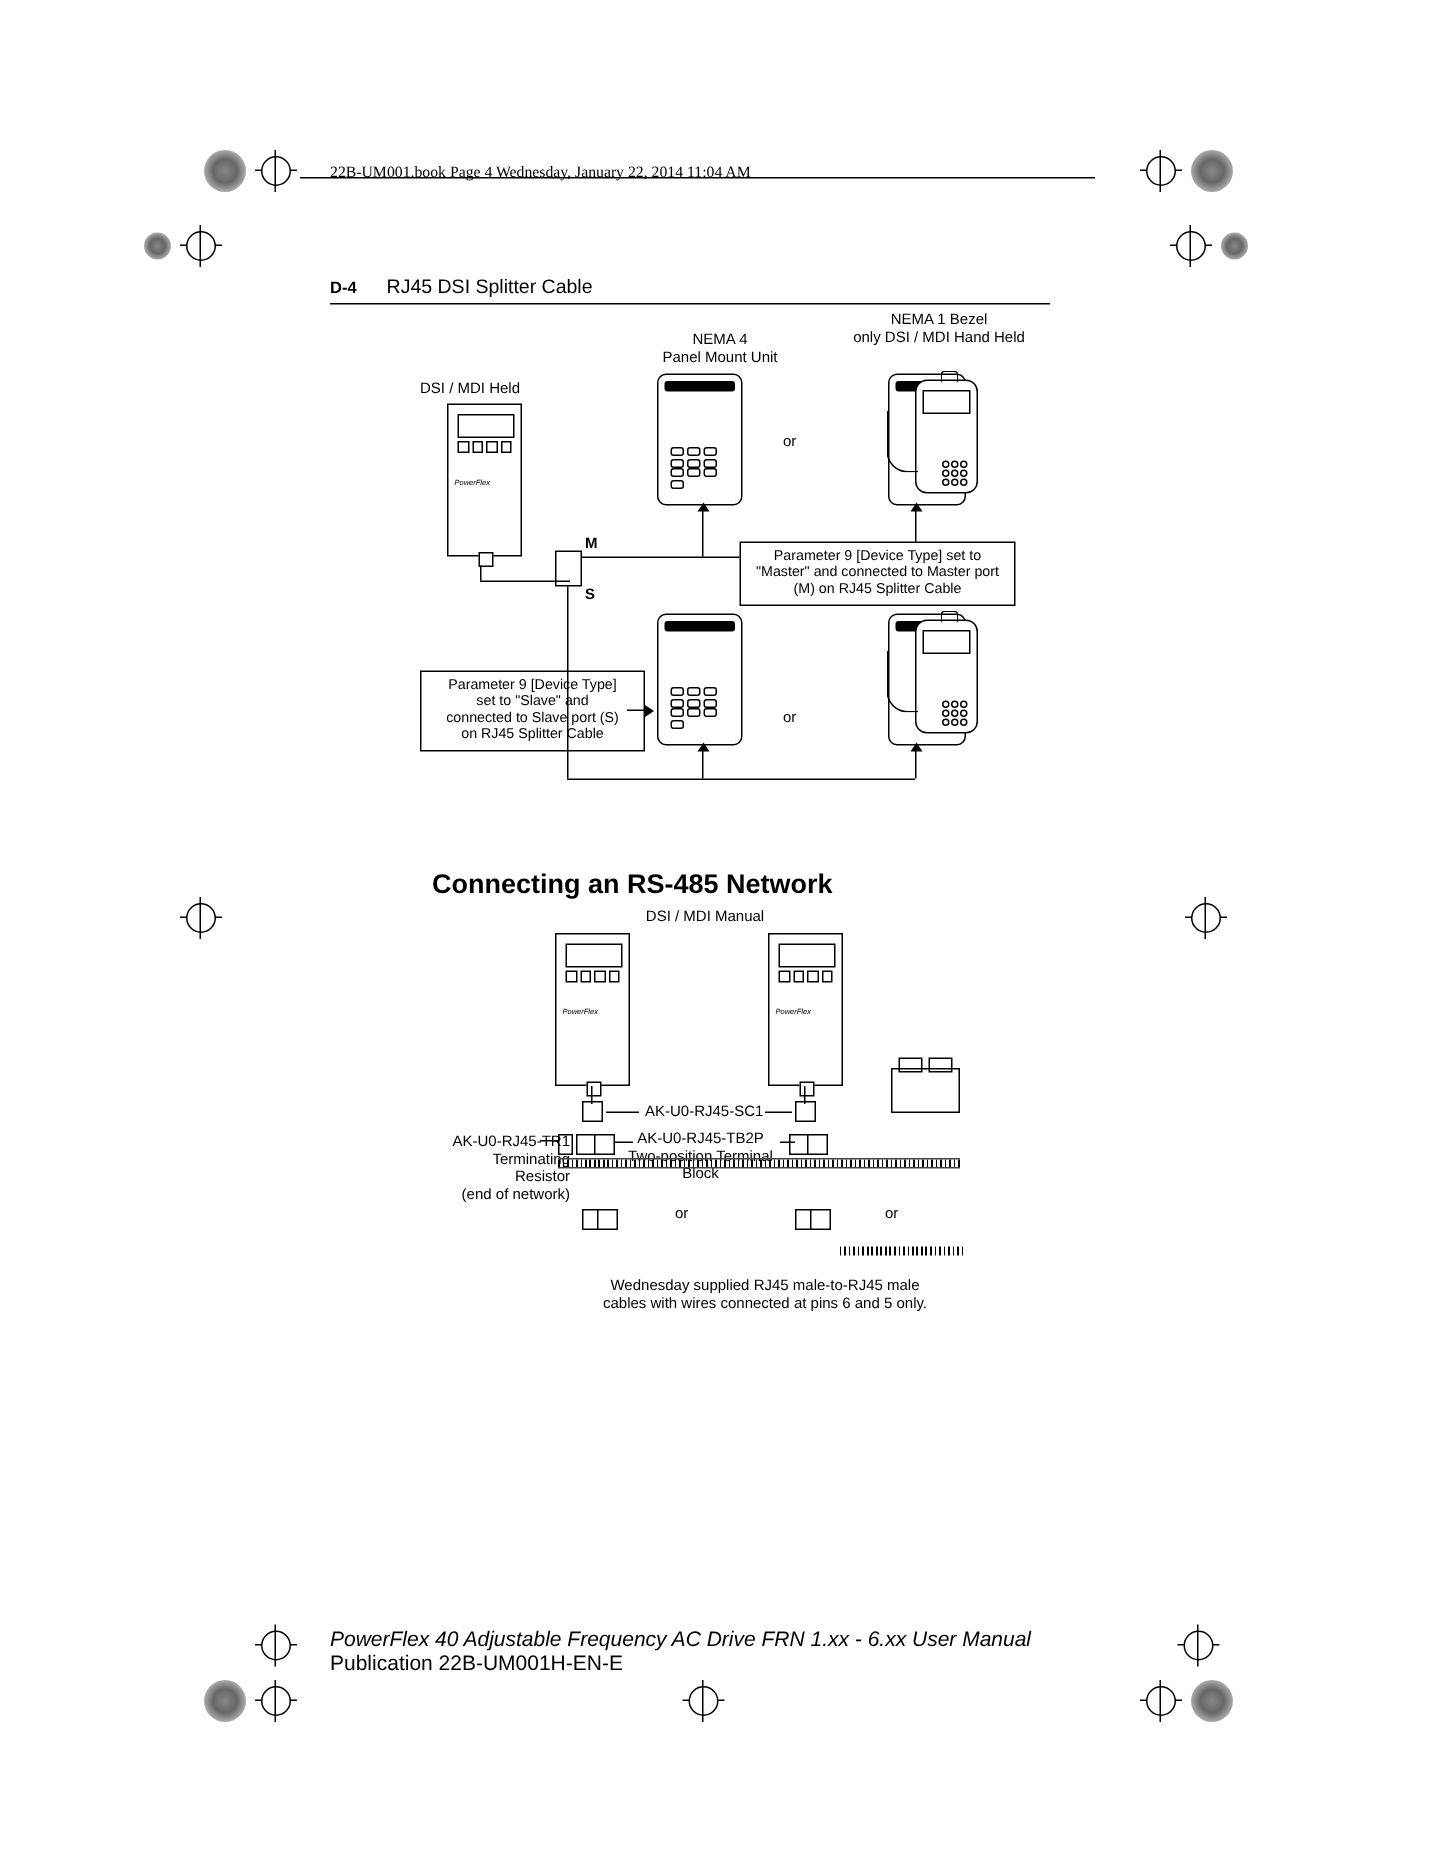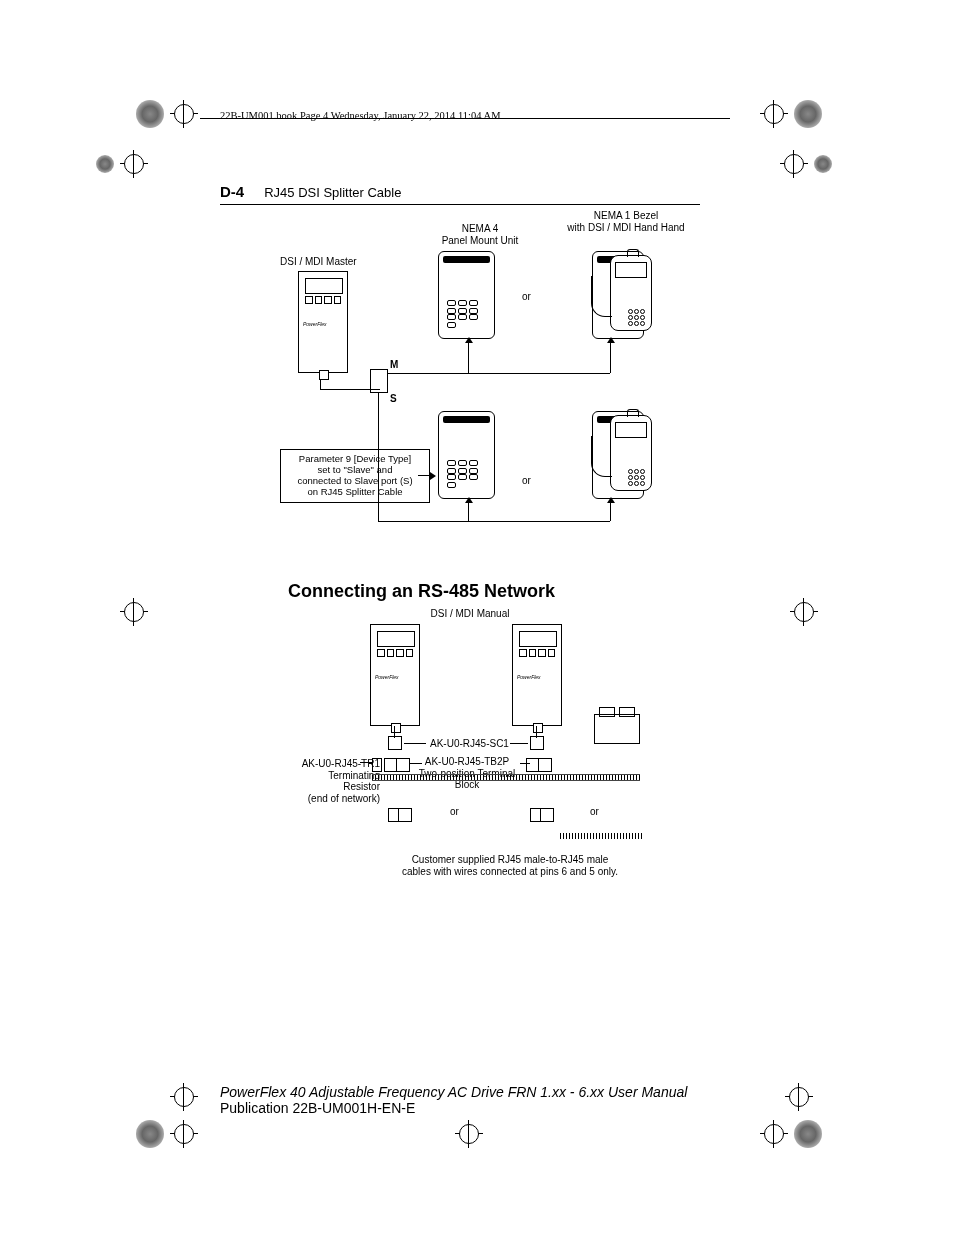--- a/index.html
+++ b/index.html
@@ -54,21 +54,21 @@
   .running-head {
     position:absolute; left:220px; top:110px;
     font-size:10.5px; font-family: "Times New Roman", serif;
   }
   .hr-thin { border:0; border-top:1px solid #000; margin:0; }
   .page-heading {
     display:flex; align-items:baseline; gap:20px;
     margin-top:78px;
     font-family: Arial, Helvetica, sans-serif;
   }
-  .page-number { font-weight:bold; font-size:15px; }
+  .page-number { font-weight:bold; font-size:11px; }
   .chap-title { font-size:13px; }
   .section-h {
     font-weight:bold; font-size:18px; font-family: Arial, sans-serif;
     margin-top: 24px;
   }
   .fig {
     position:relative; width:100%;
     font-size:10px;
     line-height:1.15;
     text-align:center;
@@ -218,27 +218,27 @@
     <span class="page-number">D-4</span>
     <span class="chap-title">RJ45 DSI Splitter Cable</span>
   </div>
   <hr class="hr-thin" style="margin-top:4px; width:480px;">
 
 
   <div class="fig" style="height:360px; margin-top:6px;">
 
     <div class="lbl plcenter" style="left:336px; top:-1px; width:140px;">
       <div>NEMA 1 Bezel</div>
-      <div>with DSI / MDI Hand Hand</div>
+      <div>only DSI / MDI Hand Held</div>
     </div>
     <div class="lbl plcenter" style="left:200px; top:12px; width:120px;">
       <div>NEMA 4</div>
       <div>Panel Mount Unit</div>
     </div>
-    <div class="lbl" style="left:60px; top:45px;">DSI / MDI Master</div>
+    <div class="lbl" style="left:60px; top:45px;">DSI / MDI Held</div>
 
     <div class="drive" style="left:78px; top:60px;">
       <div class="screen"></div>
         <div class="keys">
           <span></span>
           <span></span>
           <span></span>
           <span></span>
         </div>
       <div class="brand">PowerFlex</div>
@@ -291,20 +291,21 @@
 
     <div class="line" style="left:100px; top:168px; width:1px; height:10px;"></div>
     <div class="line" style="left:100px; top:178px; width:60px; height:1px;"></div>
     <div class="line" style="left:168px; top:162px; width:80px; height:1px;"></div>
     <div class="line" style="left:248px; top:128px; width:1px; height:34px;"></div>
     <div class="line arrow-u" style="left:248px; top:128px; width:1px; height:1px;"></div>
     <div class="line" style="left:248px; top:162px; width:142px; height:1px;"></div>
     <div class="line" style="left:390px; top:128px; width:1px; height:34px;"></div>
     <div class="line arrow-u" style="left:390px; top:128px; width:1px; height:1px;"></div>
 
+    <div class="note-box" style="left:273px; top:152px; width:170px;">Parameter 9 [Device Type] set to "Master" and connected to Master port (M) on RJ45 Splitter Cable</div>
 
     <div class="big-panel" style="left:218px; top:200px;">
       <div class="bar"></div>
       <div class="kp" style="top:48px;">
           <span></span>
           <span></span>
           <span></span>
           <span></span>
           <span></span>
           <span></span>
@@ -421,21 +422,21 @@
     <div class="rj" style="left:310px; top:200px;"></div>
     <div class="rj" style="left:320px; top:200px;"></div>
 
     <div style="position:absolute; left:340px; top:225px; width:84px; height:6px; background:repeating-linear-gradient(90deg,#000 0 1px, transparent 1px 3px);"></div>
     <div style="position:absolute; left:340px; top:166px; width:84px; height:6px; border-left:0;"></div>
 
     <div class="line" style="left:174px; top:118px; width:1px; height:12px;"></div>
     <div class="line" style="left:316px; top:118px; width:1px; height:12px;"></div>
 
     <div class="lbl plcenter" style="left:160px; top:246px; width:260px;">
-      <div>Customer supplied RJ45 male-to-RJ45 male</div>
+      <div>Wednesday supplied RJ45 male-to-RJ45 male</div>
       <div>cables with wires connected at pins 6 and 5 only.</div>
     </div>
 
   </div>
 
 </div>
 
 <div class="footer">
   <div class="line1">PowerFlex 40 Adjustable Frequency AC Drive FRN 1.xx - 6.xx User Manual</div>
   <div>Publication 22B-UM001H-EN-E</div>

